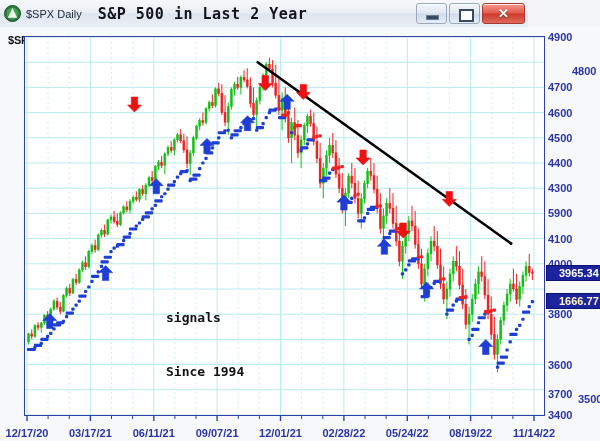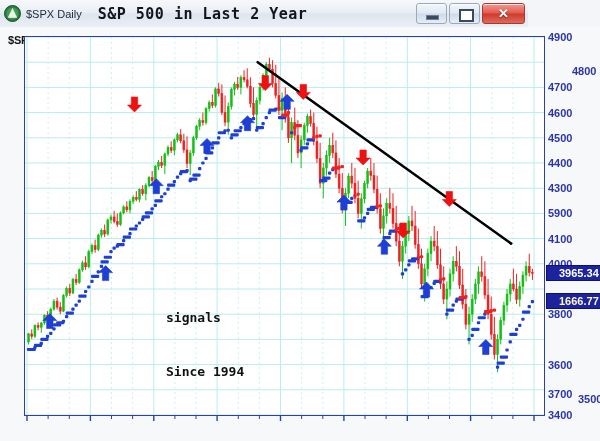--- a/index.html
+++ b/index.html
@@ -685,20 +685,31 @@
         <div class="ylab" style="top: 227.8px;">4000</div>
         <div class="ylab" style="top: 238px;">3900</div>
         <div class="ylab" style="top: 278.2px;">3800</div>
         <div class="ylab" style="top: 317px; margin-top: 41px;">3700</div>
         <div class="ylab" style="top: 328.6px;">3600</div>
         <div class="ylab" style="top: 363px; margin-left: 30px;">3500</div>
         <div class="ylab" style="top: 379px;">3400</div>
         <div class="ytag last" style="top: 236.534px;">3965.34</div>
         <div class="ytag stop" style="top: 265.454px;">1666.77</div>
       </div>
+    <div id="xlabels">
+        <div class="xlab" style="left: 27px; top: 4px;">12/17/20</div>
+        <div class="xlab" style="left: 90.375px; top: 4px;">03/17/21</div>
+        <div class="xlab" style="left: 153.75px; top: 4px;">06/11/21</div>
+        <div class="xlab" style="left: 217.125px; top: 4px;">09/07/21</div>
+        <div class="xlab" style="left: 280.5px; top: 4px;">12/01/21</div>
+        <div class="xlab" style="left: 343.875px; top: 4px;">02/28/22</div>
+        <div class="xlab" style="left: 407.25px; top: 4px;">05/24/22</div>
+        <div class="xlab" style="left: 470.625px; top: 4px;">08/19/22</div>
+        <div class="xlab" style="left: 534px; top: 4px;">11/14/22</div>
+      </div>
 
     <div id="annot">
       <div class="black">signals</div>
       <div class="black">Since 1994</div>
       
       
       
     </div>
 
   <svg width="600" height="10" style="position: absolute; left: 0px; top: 389px;">

